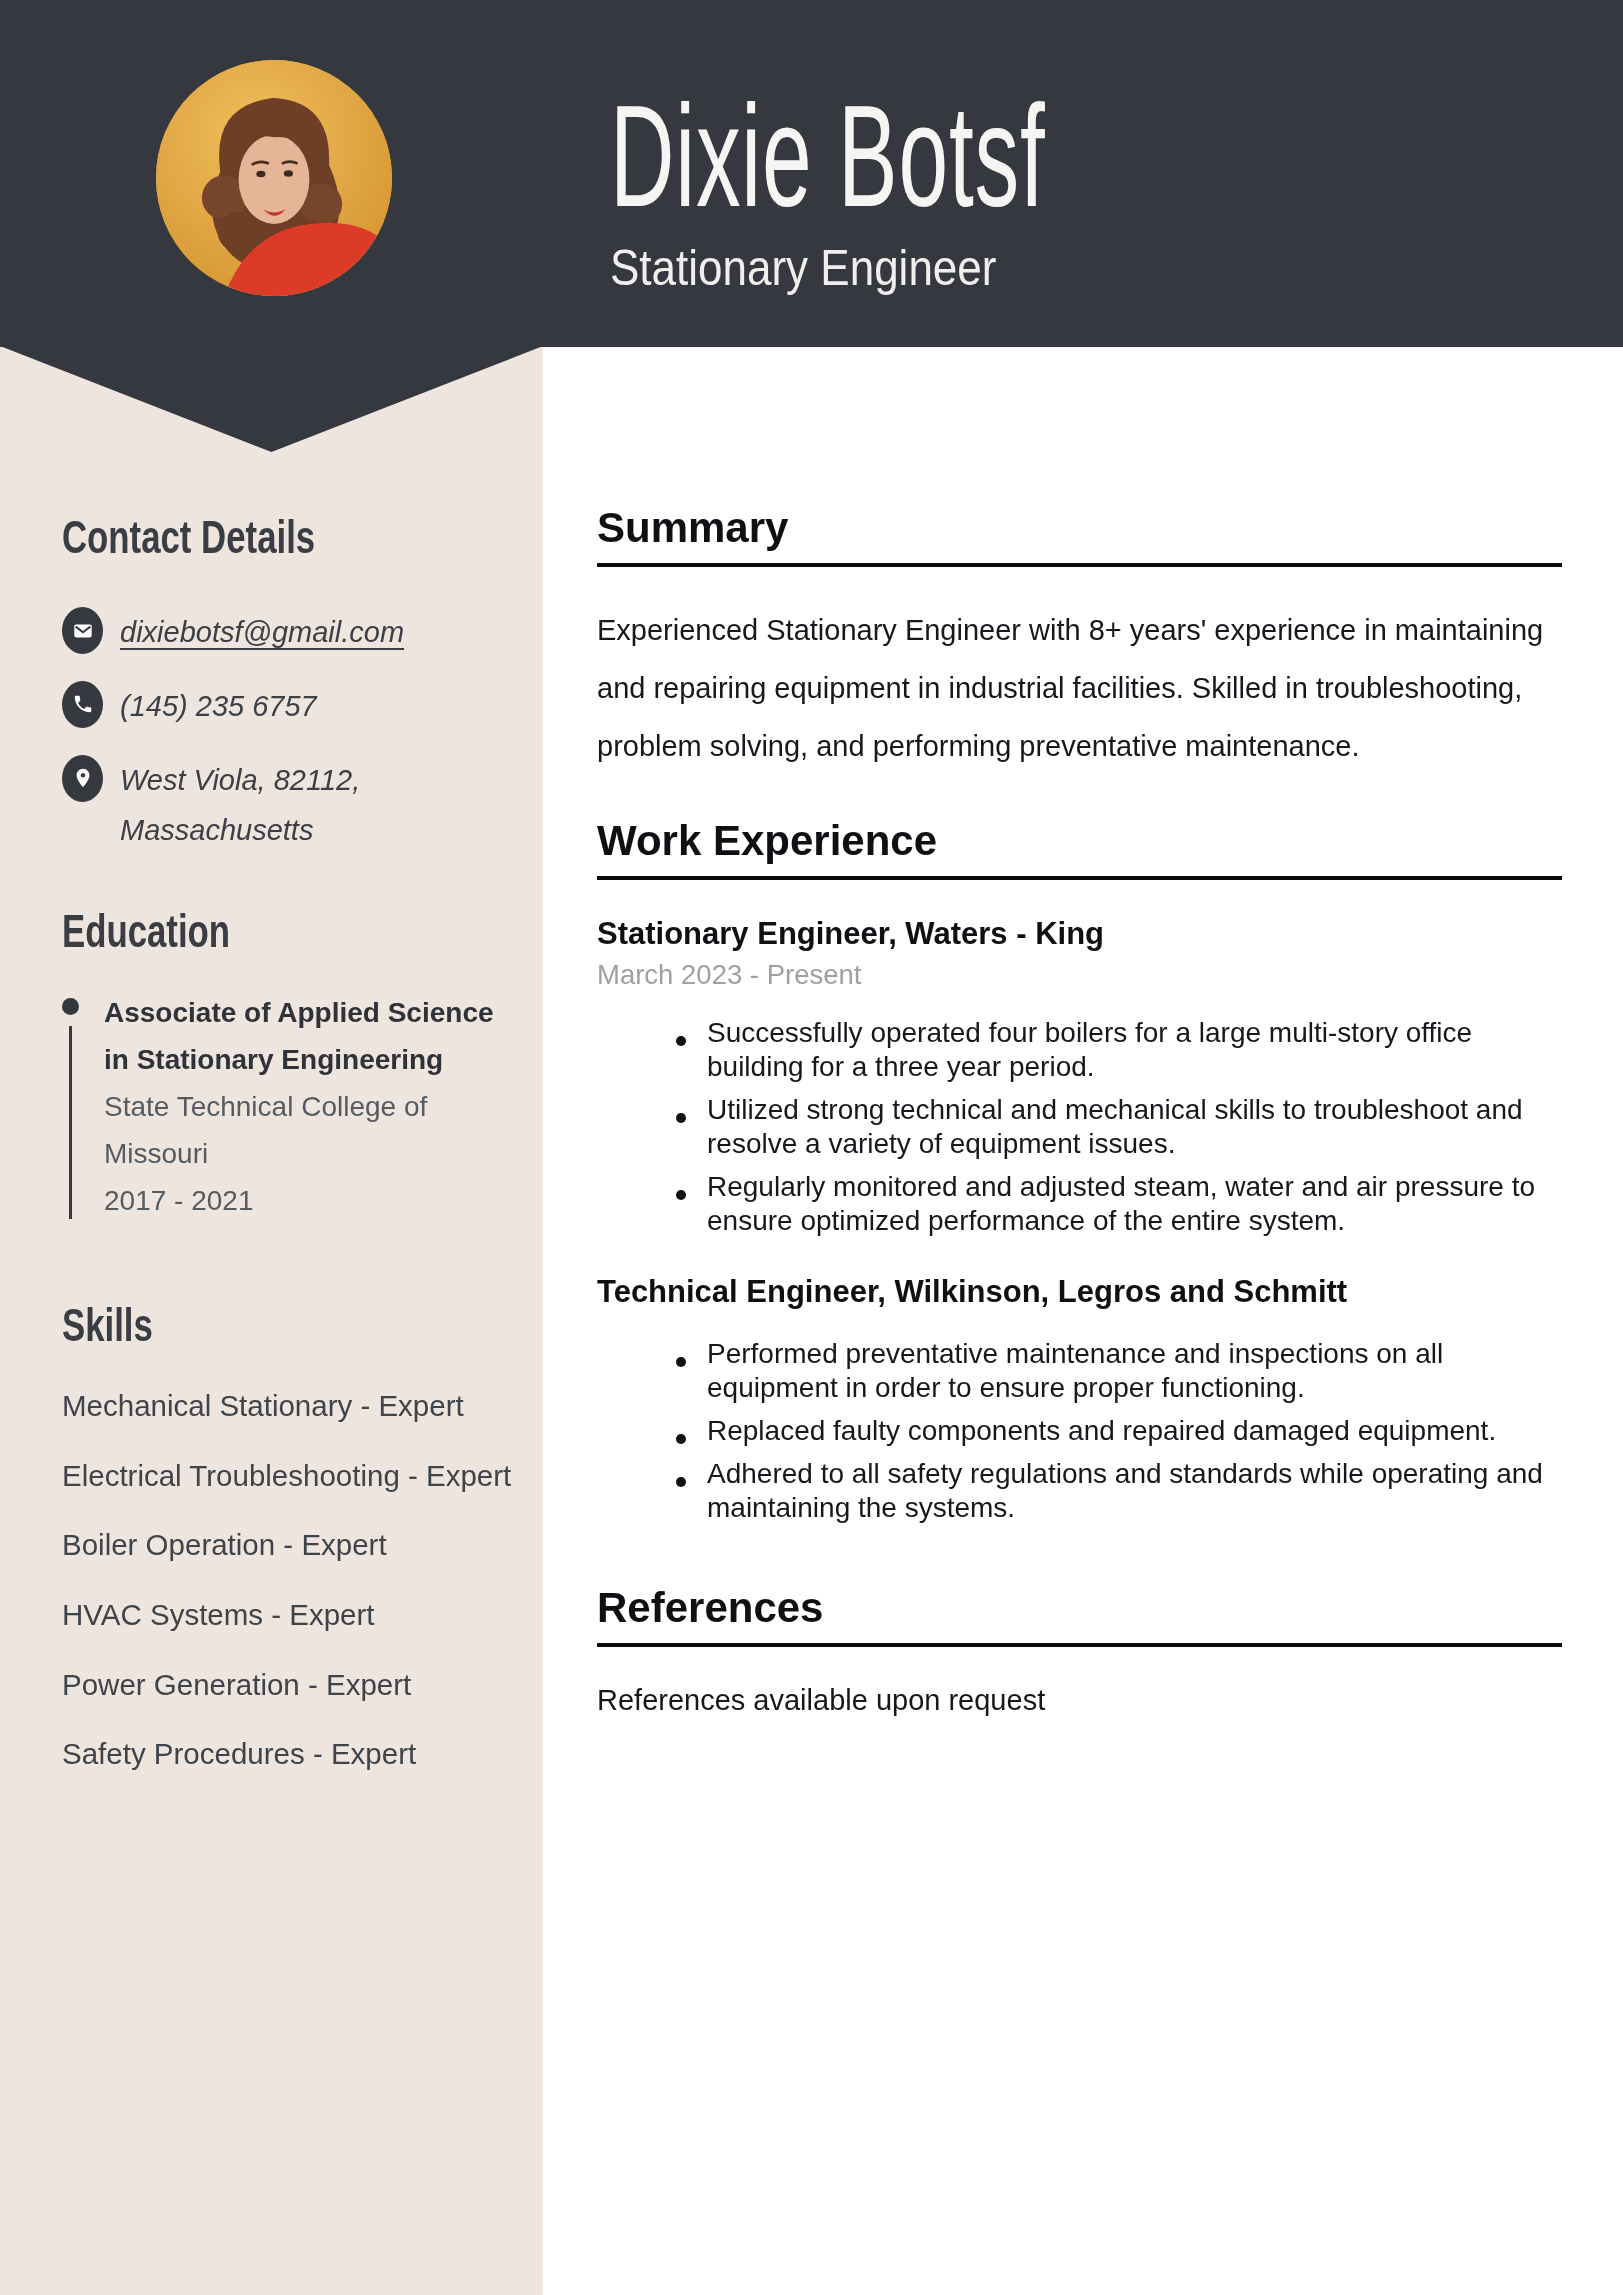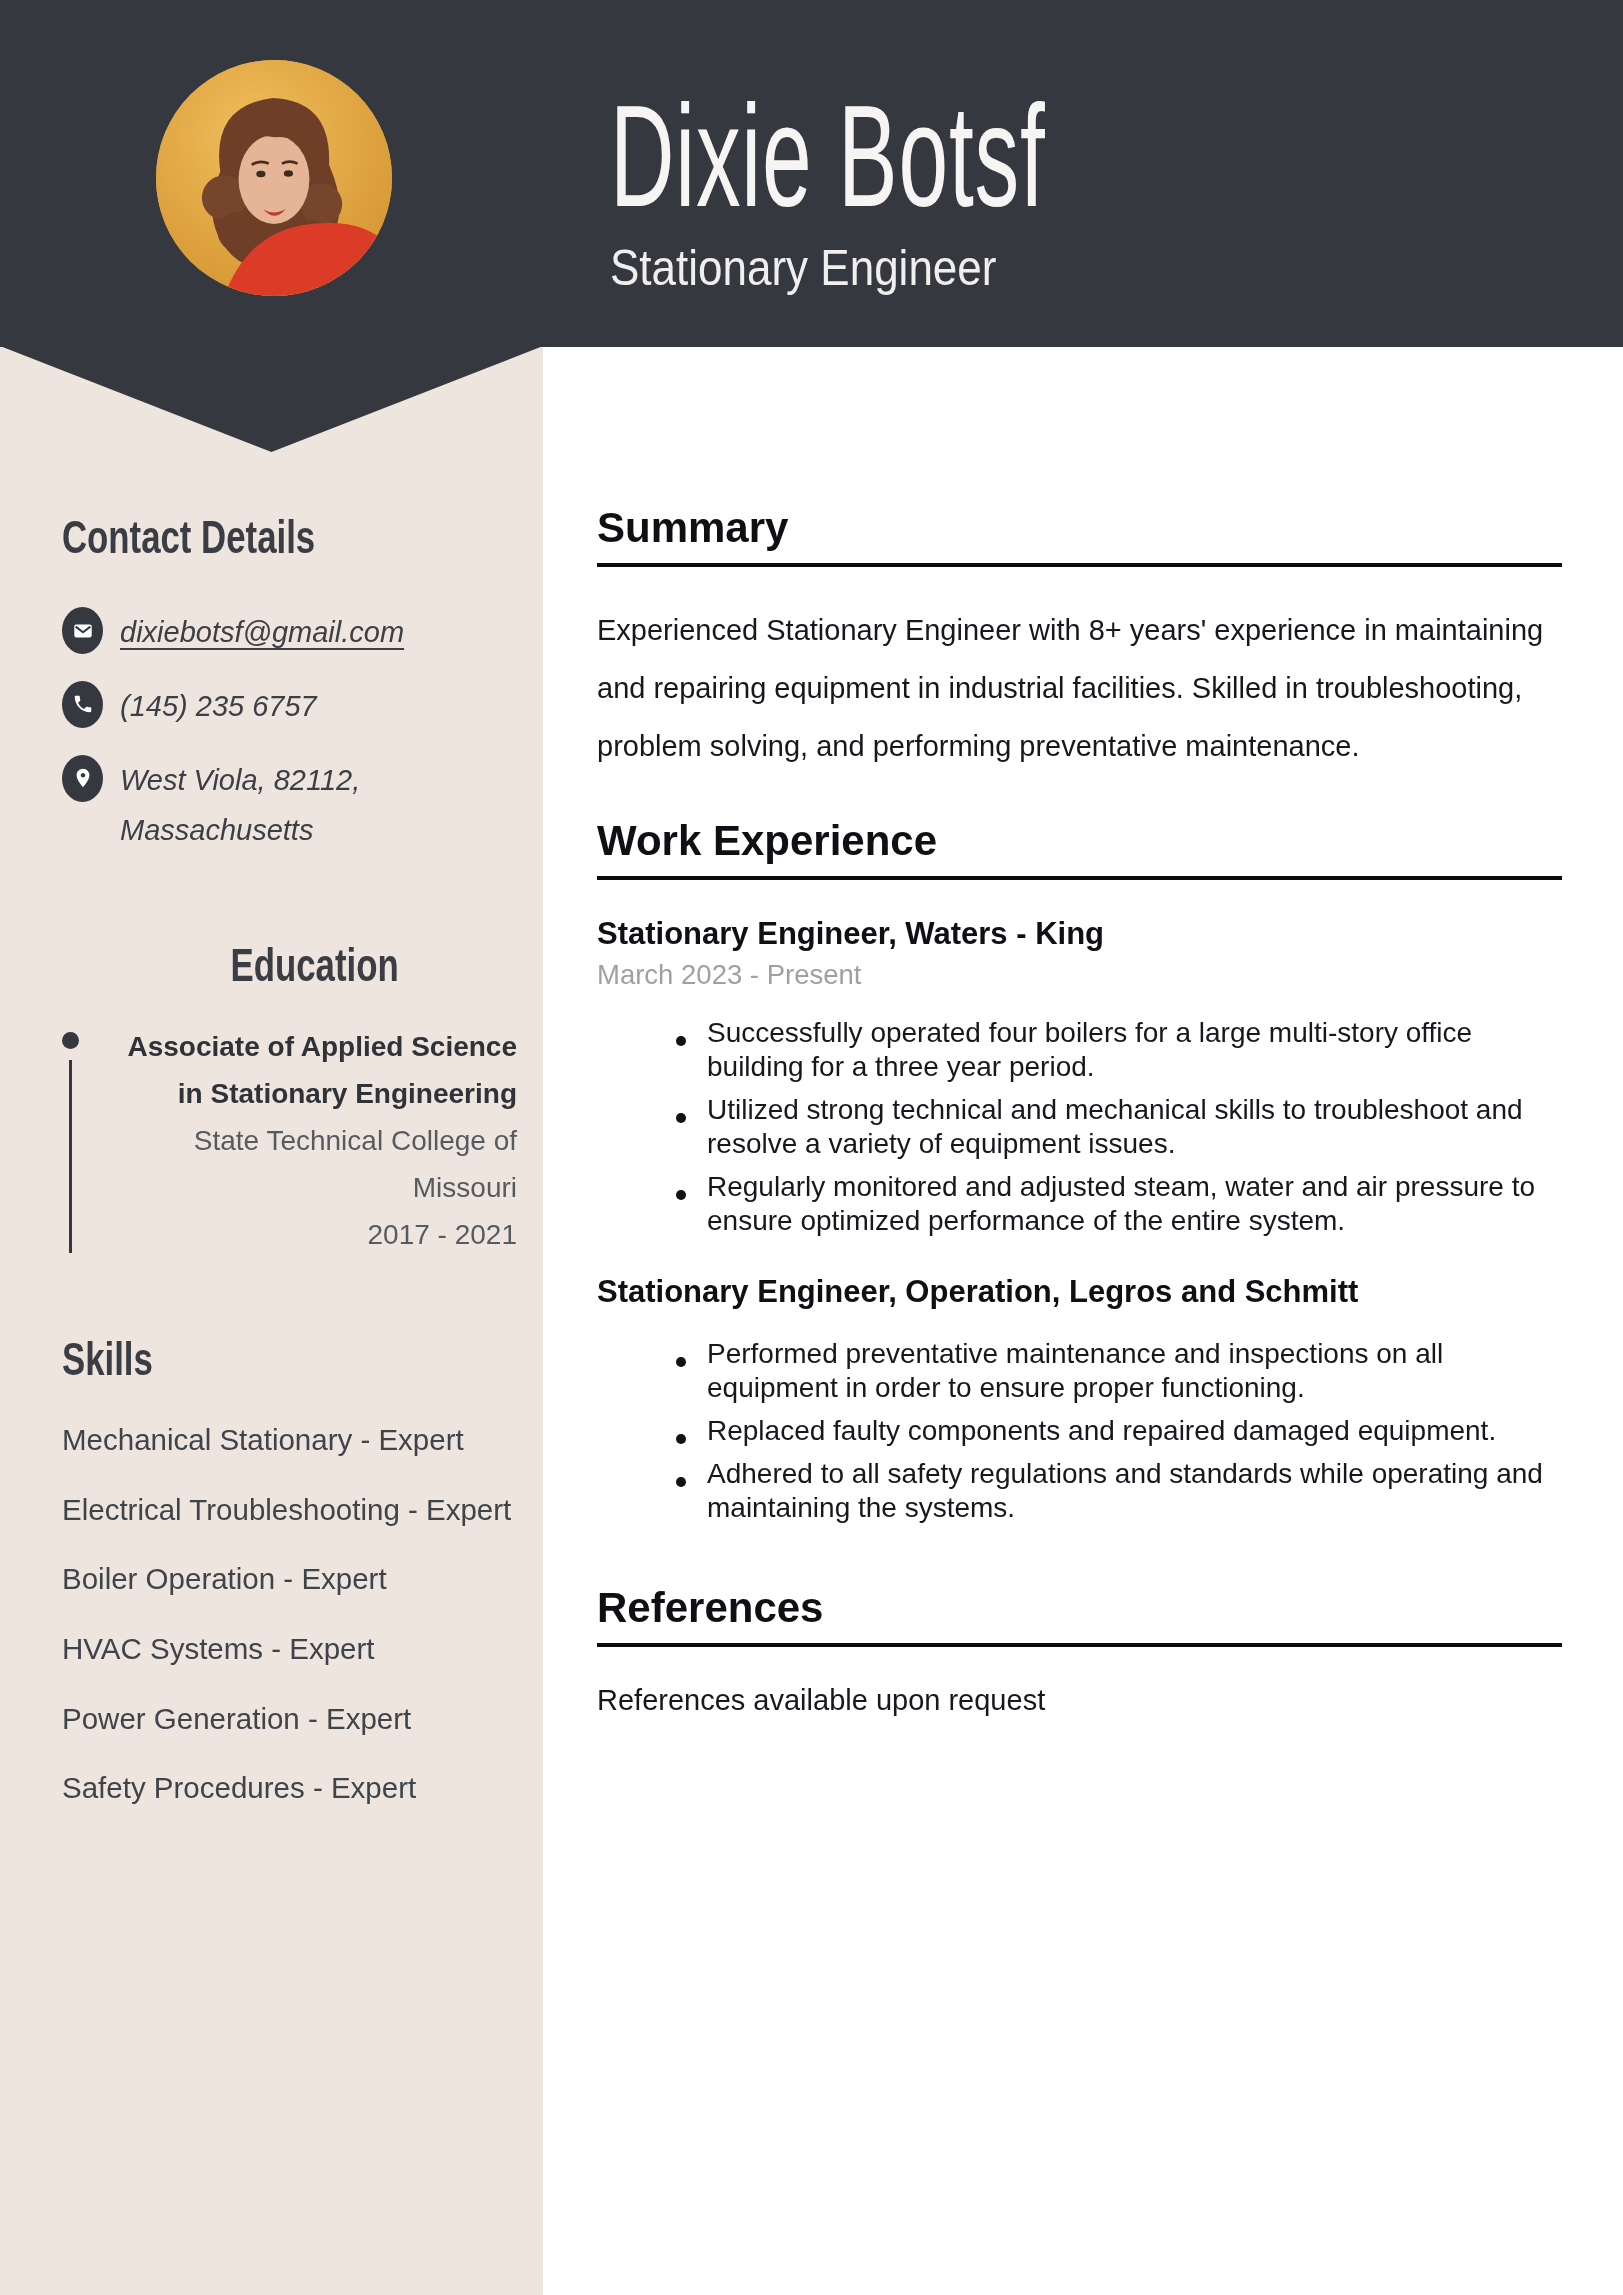--- a/index.html
+++ b/index.html
@@ -28,21 +28,21 @@
   
   .side-heading{font-size:47px;font-weight:700;color:#3A3D44;margin:0;line-height:1.05;
     transform:scaleX(0.74);transform-origin:left top;white-space:nowrap;}
   .contact-list{margin-top:46px;}
   .contact-row{display:flex;align-items:flex-start;margin-bottom:23.6px;}
   .icon-badge{flex:0 0 auto;width:41px;height:47px;border-radius:50%;background:#36383F;
     display:flex;align-items:center;justify-content:center;margin-right:17px;}
   .icon-badge svg{width:22px;height:22px;display:block;}
   .contact-text{font-size:29px;line-height:50px;color:#3C4046;padding-top:0px;font-style:italic;}
   .contact-text .link{text-decoration:underline;text-decoration-thickness:2px;text-underline-offset:5.9px;color:#3C4046;}
-  .edu-block{margin-top:85px;text-align:right;}
+  .edu-block{margin-top:51px;}
   .edu-item{position:relative;padding-left:42px;margin-top:34px;}
   .timeline-dot{position:absolute;left:0;top:9.2px;width:17px;height:17px;border-radius:50%;background:#36383F;}
   .timeline-line{position:absolute;left:7.2px;top:37px;bottom:5.2px;width:2.6px;background:#36383F;}
   .edu-degree{font-size:28px;font-weight:700;line-height:47px;color:#2F3238;}
   .edu-school{font-size:28px;line-height:47px;color:#565B62;}
   .edu-dates{font-size:28px;line-height:47px;color:#565B62;}
   .skills-block{margin-top:76px;}
   .skills-list{margin-top:34px;}
   .skill-item{font-size:29.5px;line-height:46px;color:#3F444B;margin-bottom:23.6px;}
   
@@ -183,21 +183,21 @@
           <h3 class="job-title">Stationary Engineer, Waters - King</h3>
           <div class="job-dates">March 2023 - Present</div>
           <ul class="bullets">
             <li>Successfully operated four boilers for a large multi-story office building for a three year period.</li>
             <li>Utilized strong technical and mechanical skills to troubleshoot and resolve a variety of equipment issues.</li>
             <li>Regularly monitored and adjusted steam, water and air pressure to ensure optimized performance of the entire system.</li>
           </ul>
         </div>
 
         <div class="job">
-          <h3 class="job-title">Stationary Engineer, Operation, Legros and Schmitt</h3>
+          <h3 class="job-title">Technical Engineer, Wilkinson, Legros and Schmitt</h3>
           <ul class="bullets">
             <li>Performed preventative maintenance and inspections on all equipment in order to ensure proper functioning.</li>
             <li>Replaced faulty components and repaired damaged equipment.</li>
             <li>Adhered to all safety regulations and standards while operating and maintaining the systems.</li>
           </ul>
         </div>
       </section>
 
       <section class="section-references">
         <h2 class="main-heading">References</h2>

